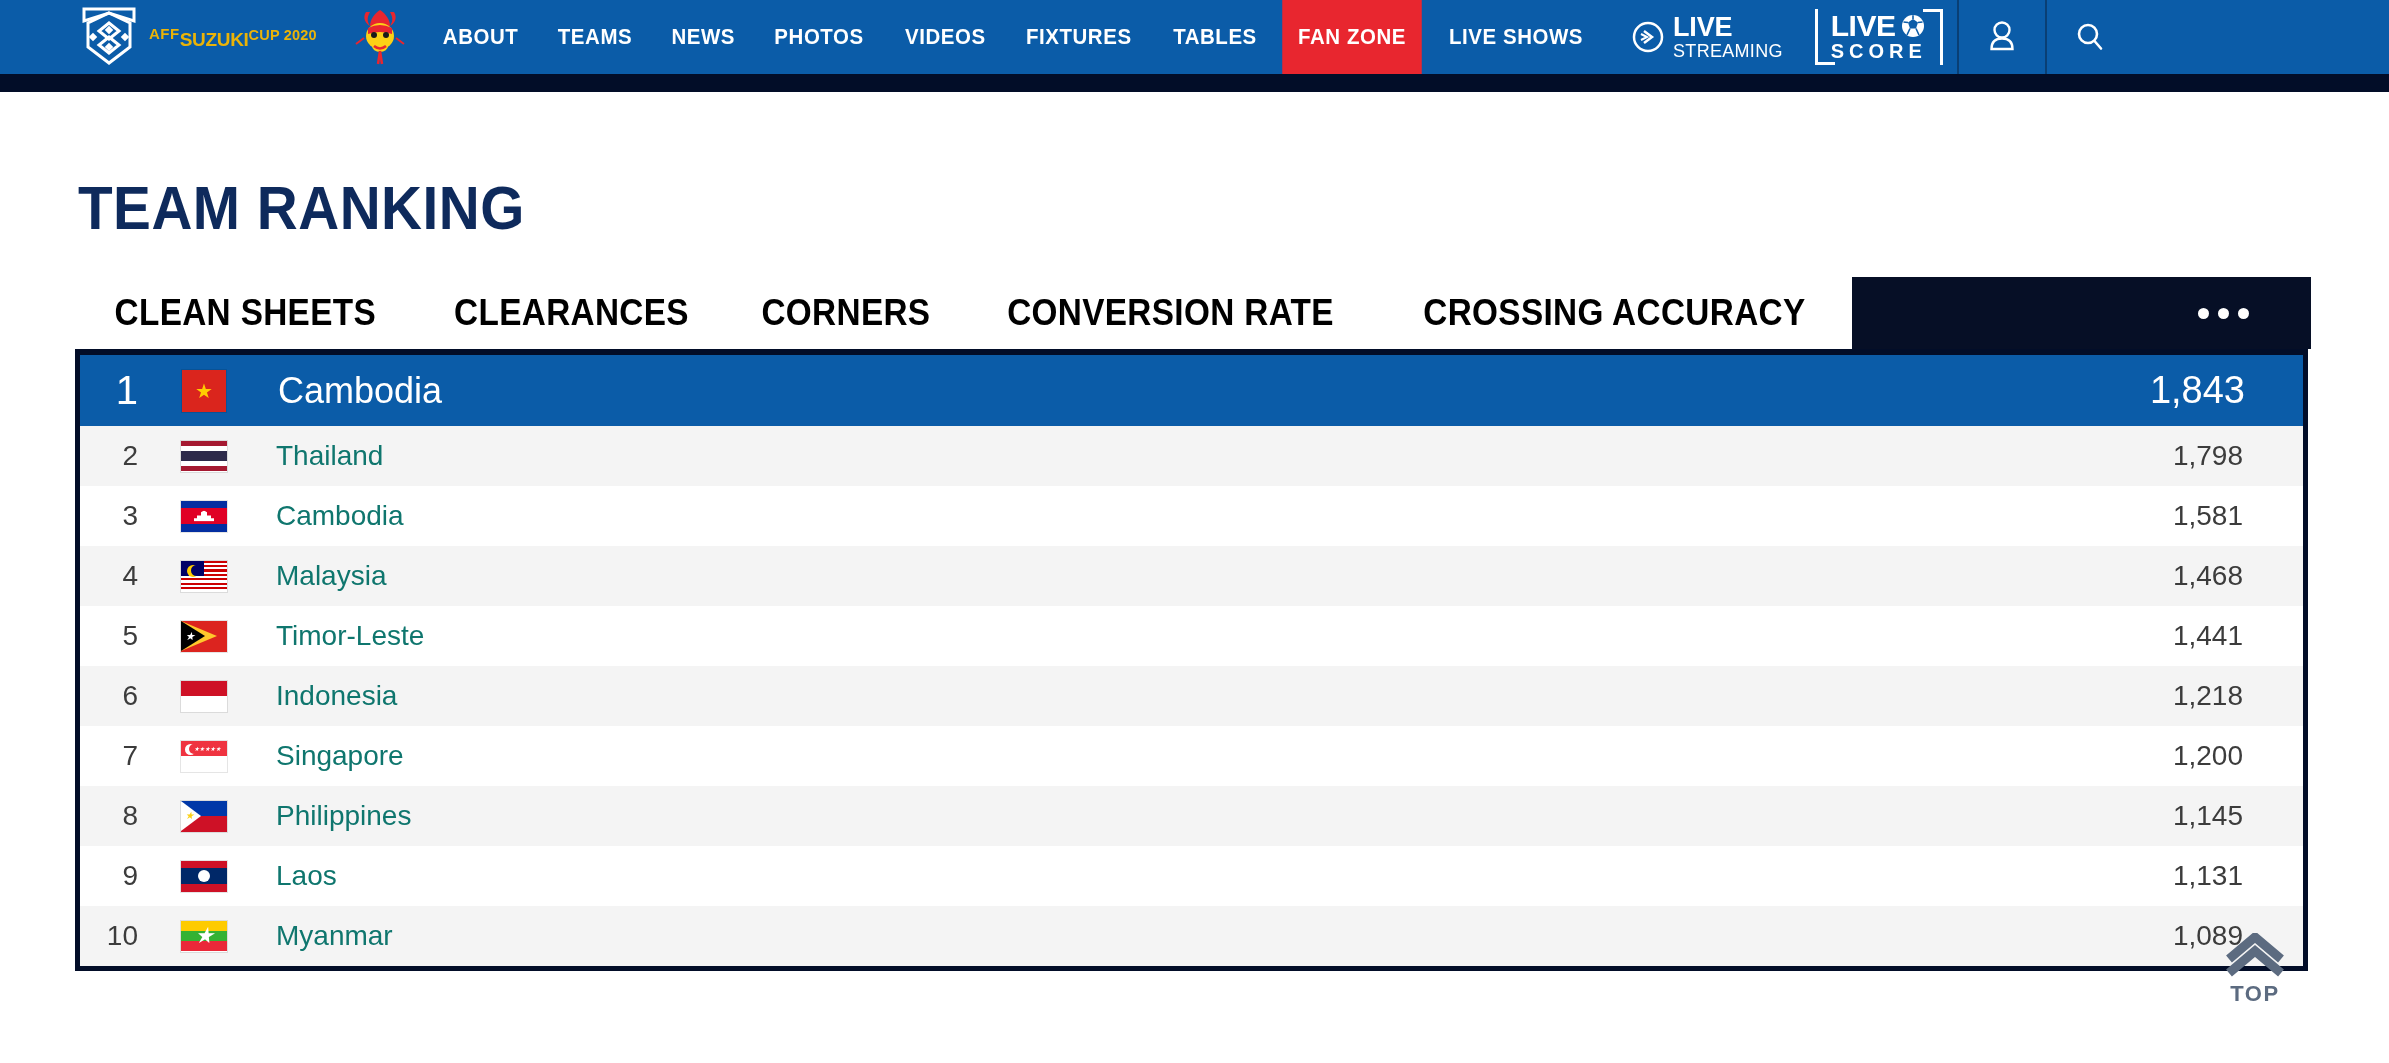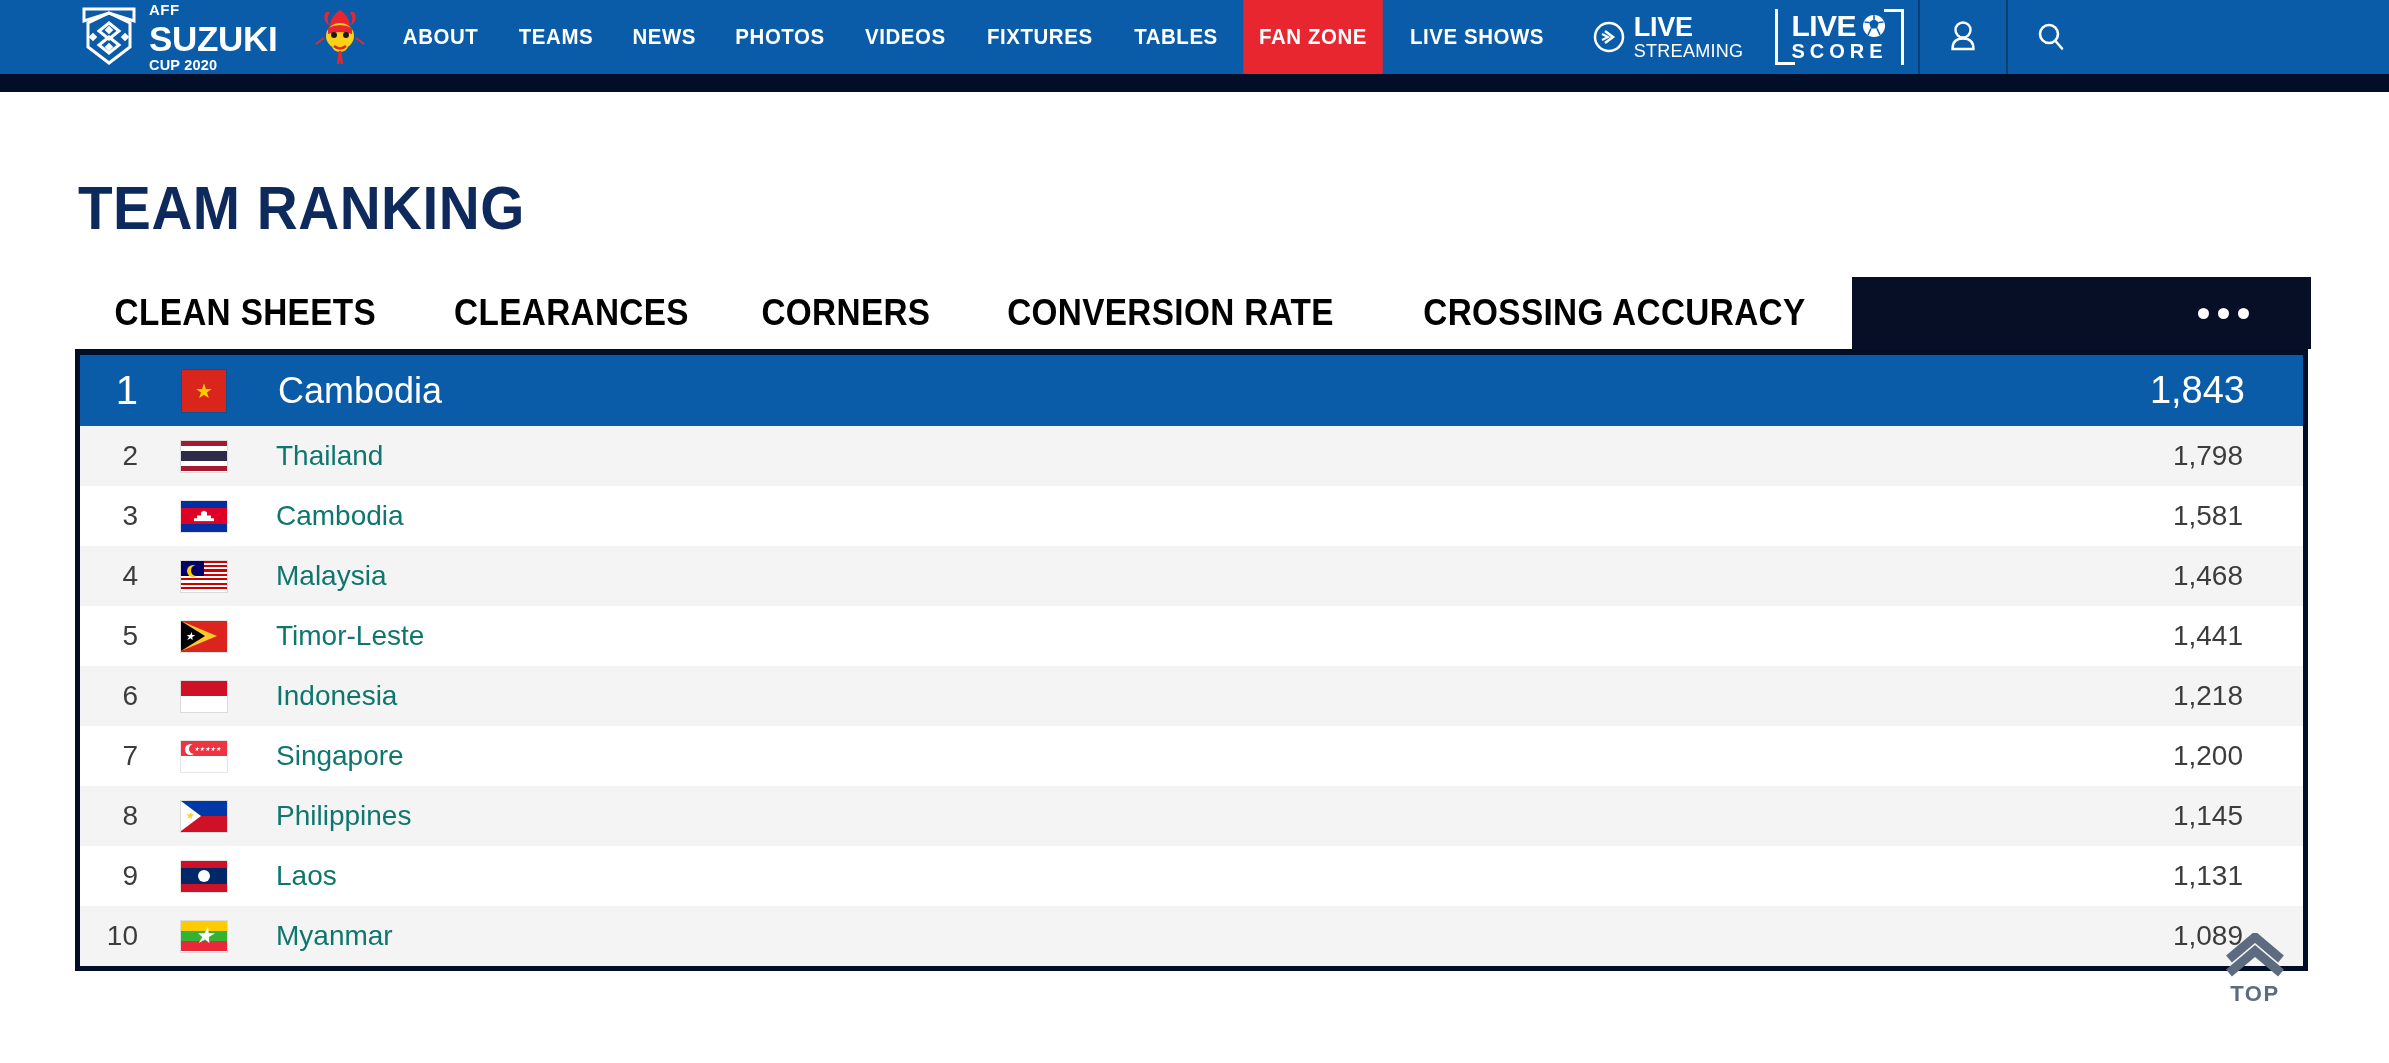--- a/index.html
+++ b/index.html
@@ -37,30 +37,30 @@
     height: 74px;
   }
   .brand-logo {
     display: flex;
     align-items: center;
     gap: 9px;
   }
   .brand-mark { width: 62px; height: 60px; flex: 0 0 auto; }
   .brand-words {
     display: flex;
-    flex-direction: column;
+    flex-direction: row;
     justify-content: flex-start;
     line-height: 1;
-    color: #ffffff;
+    color: #eab308;
   }
   .brand-aff {
     font-size: 15px; font-weight: bold; letter-spacing: 0.5px;
   }
   .brand-suzuki {
-    font-size: 35px; font-weight: bold; letter-spacing: -0.3px;
+    font-size: 19px; font-weight: bold; letter-spacing: -0.3px;
     margin-top: 4px;
   }
   .brand-cup {
     font-size: 14.5px; font-weight: bold; letter-spacing: 0.2px; margin-top: 2px;
   }
 
   .mascot-block {
     display: flex; align-items: center; justify-content: center;
     width: 74px; height: 74px; margin-left: 18px; margin-right: 6px;
   }

